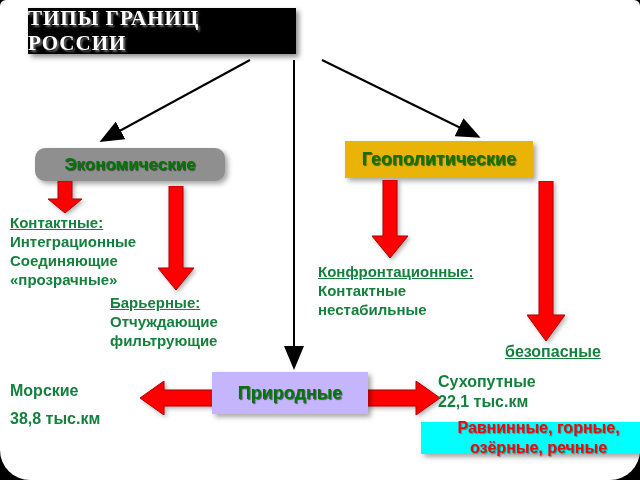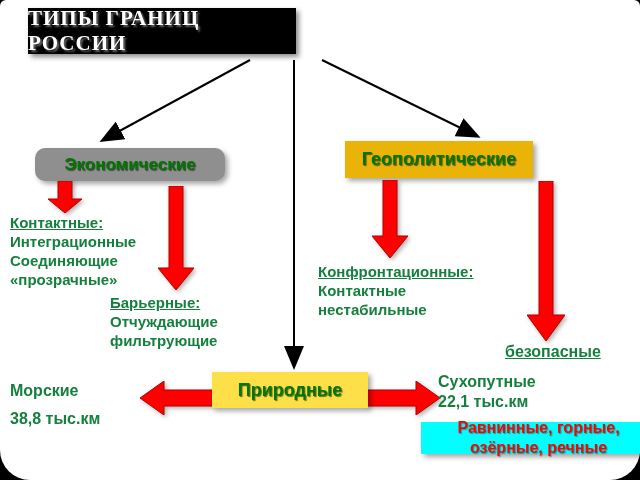--- a/index.html
+++ b/index.html
@@ -12,21 +12,21 @@
            background:#000; color:#fff; font-family:"Liberation Serif", serif;
            font-weight:bold; font-size:21px; letter-spacing:1px;
            display:flex; align-items:center; justify-content:center;
            text-shadow:2px 2px 2px #666; box-shadow:3px 3px 5px rgba(0,0,0,.45); }
 
   .node { position:absolute; display:flex; align-items:center; justify-content:center;
           font-weight:bold; color:#007700; text-shadow:1px 1px 1px rgba(0,0,0,.55);
           box-shadow:3px 3px 5px rgba(0,0,0,.35); }
   #economic     { left:35px;  top:148px; width:190px; height:33px; background:#8f8f8f; font-size:17px;border-radius:10px; }
   #geopolitical { left:345px; top:141px; width:188px; height:37px; background:#eab308; font-size:18px; }
-  #natural      { left:212px; top:372px; width:156px; height:36px; background:#fde047; font-size:18px; }
+  #natural      { left:212px; top:372px; width:156px; height:42px; background:#c4b5fd; font-size:18px; }
   #relief       { left:385px; top:422px; width:235px; height:32px; background:#00ffff;
                   color:#ff0000; font-size:16px; text-align:center; line-height:20px;
                   text-shadow:1px 1px 1px rgba(0,0,0,.35);margin-left:36px; }
 
   .tb { position:absolute; font-weight:bold; font-size:15px; line-height:19px; color:#15803d; }
   .tb .head { text-decoration:underline; }
   #contact       { left:10px;  top:213px; }
   #barrier       { left:110px; top:293px; }
   #confrontation { left:318px; top:262px; }
   #safe          { left:505px; top:342px; font-size:16px; text-decoration:underline; }

